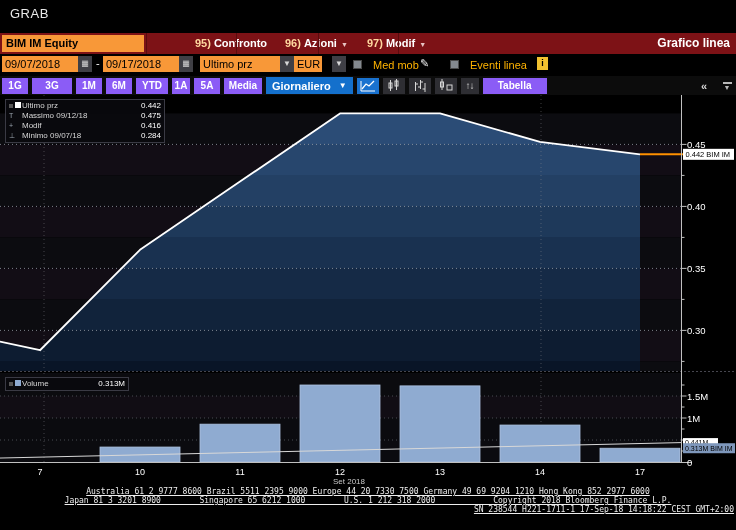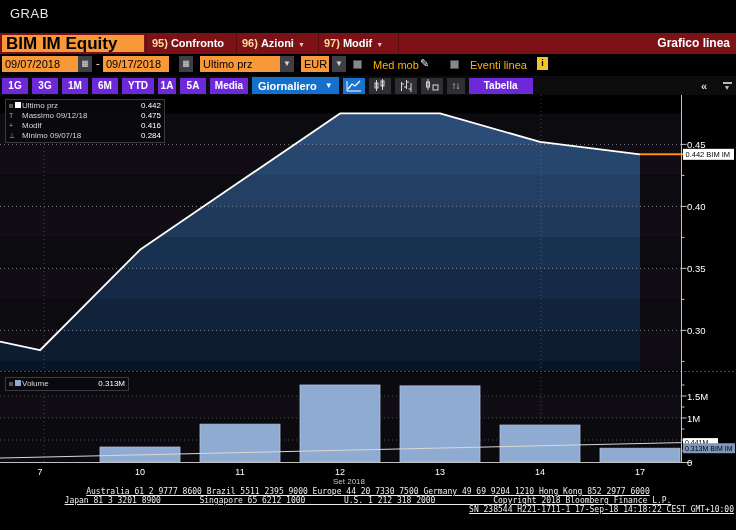--- a/index.html
+++ b/index.html
@@ -4,42 +4,42 @@
 <style>
   html,body{margin:0;padding:0;background:#000;}
   body{width:736px;height:530px;position:relative;overflow:hidden;
        font-family:"Liberation Sans",sans-serif;-webkit-font-smoothing:none;}
   .abs{position:absolute;}
   
   #grab{left:10px;top:6px;font-size:13px;color:#e9e9e9;letter-spacing:.5px;}
   
   #menubar{left:0;top:33px;width:736px;height:21px;background:#7d1216;z-index:10;}
   #ticker{left:2px;top:2px;width:142px;height:17px;background:#f89838;color:#000;
-          font-size:17px;font-weight:bold;line-height:17px;padding-left:4px;box-sizing:border-box;}
-  .mitem{top:0;height:27px;line-height:21px;font-size:11px;font-weight:bold;color:#fff;white-space:nowrap;}
+          font-size:11px;font-weight:bold;line-height:17px;padding-left:4px;box-sizing:border-box;}
+  .mitem{top:0;height:27px;line-height:21px;font-size:11px;font-weight:bold;color:#fff;white-space:nowrap;margin-left:43px;}
   .mnum{color:#ffd9a0;margin-right:3px;font-weight:bold;}
   .msep{top:0;width:1px;height:21px;background:#5a0c0e;}
   .marr{color:#e8c4c4;font-size:7px;margin-left:4px;}
   #chart-title{right:6px;top:0;height:24px;line-height:21px;font-size:12px;font-weight:bold;color:#fff;}
   
   #row2{left:0;top:55px;width:736px;height:20px;background:#000;z-index:10;}
   .obox{top:1px;height:16px;background:#f89838;color:#000;font-size:11px;line-height:16px;
         padding-left:3px;box-sizing:border-box;white-space:nowrap;}
   .sqbtn{top:1px;width:14px;height:16px;background:#3f3f45;color:#d8d8d8;text-align:center;
          line-height:16px;font-size:8px;}
   .cb{top:5px;width:9px;height:9px;background:#84898f;border:1px solid #4a4a4a;box-sizing:border-box;}
   .amber{color:#ffb300;font-size:11px;top:2px;line-height:16px;white-space:nowrap;padding-left:6px;}
   #pencil{color:#e8e8e8;font-size:11px;top:2px;}
   #infoicon{top:2px;width:11px;height:13px;background:#f2c230;color:#000;font-size:9px;font-weight:bold;
             text-align:center;line-height:13px;}
   #dash12{color:#fff;font-size:11px;top:2px;}
   
   #row3{left:0;top:76px;width:736px;height:19px;background:#0c0c0c;display:flex;align-items:center;
         gap:4px;padding-left:2px;box-sizing:border-box;z-index:10;}
-  .pbtn{height:16px;background:#6d28d9;color:#fff;font-size:10px;font-weight:bold;
+  .pbtn{height:16px;background:#8b5cf6;color:#fff;font-size:10px;font-weight:bold;
         display:flex;align-items:center;justify-content:center;flex:0 0 auto;}
   .ibtn{height:16px;width:22px;background:#2e2e33;display:flex;align-items:center;justify-content:center;flex:0 0 auto;}
   .ibtn.sel{background:#1a72cf;}
   #freqbtn{height:17px;background:#1470cc;color:#fff;font-size:11px;font-weight:bold;
            display:flex;align-items:center;padding:0 6px;flex:0 0 auto;}
   #freqbtn .fa{font-size:8px;margin-left:8px;}
   .updown{color:#d8d8d8;font-size:10px;font-weight:bold;letter-spacing:-1px;}
   #spacer3{flex:1 1 auto;}
   .rbtn{color:#d8d8d8;font-size:11px;font-weight:bold;background:transparent;height:16px;
         display:flex;align-items:center;justify-content:center;width:20px;flex:0 0 auto;}
@@ -182,37 +182,37 @@
     <span class="mnum">97)</span><span>Modif</span><span class="marr">▼</span>
   </div>
   <div class="msep abs" style="left:398px"></div>
   <div id="chart-title" class="abs">Grafico linea</div>
 </div>
 
 <div id="row2" class="abs">
   <div class="obox abs" style="left:2px;width:76px">09/07/2018</div>
   <div class="sqbtn abs" style="left:78px">▦</div>
   <div id="dash12" class="abs" style="left:96px">-</div>
-  <div class="obox abs" style="left:103px;width:66px">09/17/2018</div>
+  <div class="obox abs" style="left:103px;width:80px">09/17/2018</div>
   <div class="sqbtn abs" style="left:179px">▦</div>
   <div class="obox abs" style="left:200px;width:80px">Ultimo prz</div>
   <div class="sqbtn abs" style="left:280px">▼</div>
-  <div class="obox abs" style="left:301px;width:28px">EUR</div>
+  <div class="obox abs" style="left:294px;width:28px">EUR</div>
   <div class="sqbtn abs" style="left:332px">▼</div>
   <div class="cb abs" style="left:353px"></div>
   <div class="amber abs" style="left:367px">Med mob</div>
   <div id="pencil" class="abs" style="left:420px">✎</div>
   <div class="cb abs" style="left:450px"></div>
   <div class="amber abs" style="left:464px">Eventi linea</div>
   <div id="infoicon" class="abs" style="left:537px">i</div>
 </div>
 
 <div id="row3" class="abs">
   <div class="pbtn" style="width:26px">1G</div>
-  <div class="pbtn" style="width:26px">3G</div>
+  <div class="pbtn" style="width:40px">3G</div>
   <div class="pbtn" style="width:26px">1M</div>
   <div class="pbtn" style="width:26px">6M</div>
   <div class="pbtn" style="width:32px">YTD</div>
   <div class="pbtn" style="width:18px">1A</div>
   <div class="pbtn" style="width:26px">5A</div>
   <div class="pbtn" style="width:38px">Media</div>
   <div id="freqbtn">
     <span>Giornaliero</span>
     <span class="fa">▼</span>
   </div>
@@ -287,13 +287,13 @@
 <div id="vlegend" class="legend">
   <div class="lrow">
     <span class="lmark"><span class="lsq gray"></span><span class="lsq blue"></span></span>
     <span>Volume</span>
     <span class="lval">0.313M</span>
   </div>
 </div>
 
 <div id="f1" class="footer">Australia 61 2 9777 8600 Brazil 5511 2395 9000 Europe 44 20 7330 7500 Germany 49 69 9204 1210 Hong Kong 852 2977 6000</div>
 <div id="f2" class="footer">Japan 81 3 3201 8900        Singapore 65 6212 1000        U.S. 1 212 318 2000            Copyright 2018 Bloomberg Finance L.P.</div>
-<div id="f3" class="footer">SN 238544 H221-1711-1 17-Sep-18 14:18:22 CEST GMT+10:00</div>
+<div id="f3" class="footer">SN 238544 H221-1711-1 17-Sep-18 14:18:22 CEST GMT+2:00</div>
 
 </body></html>

